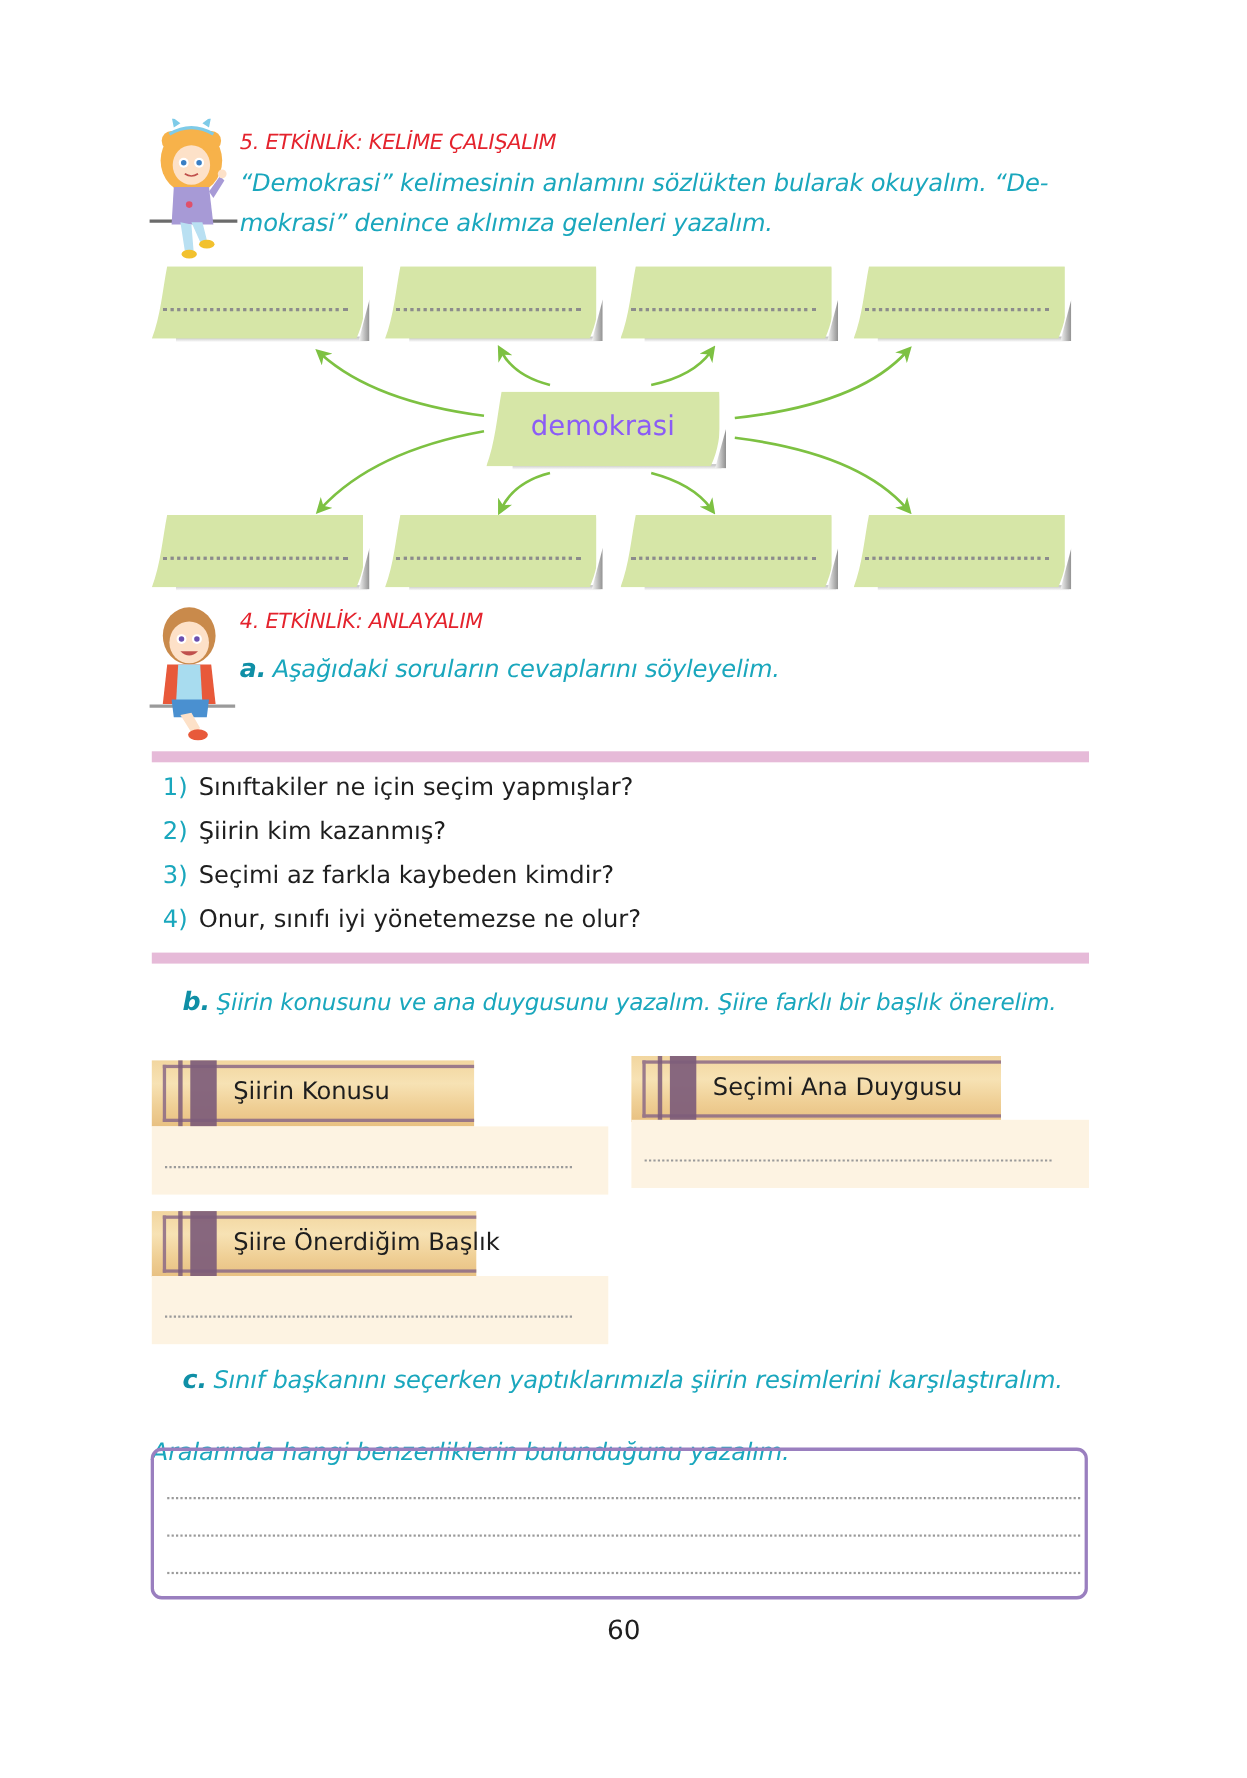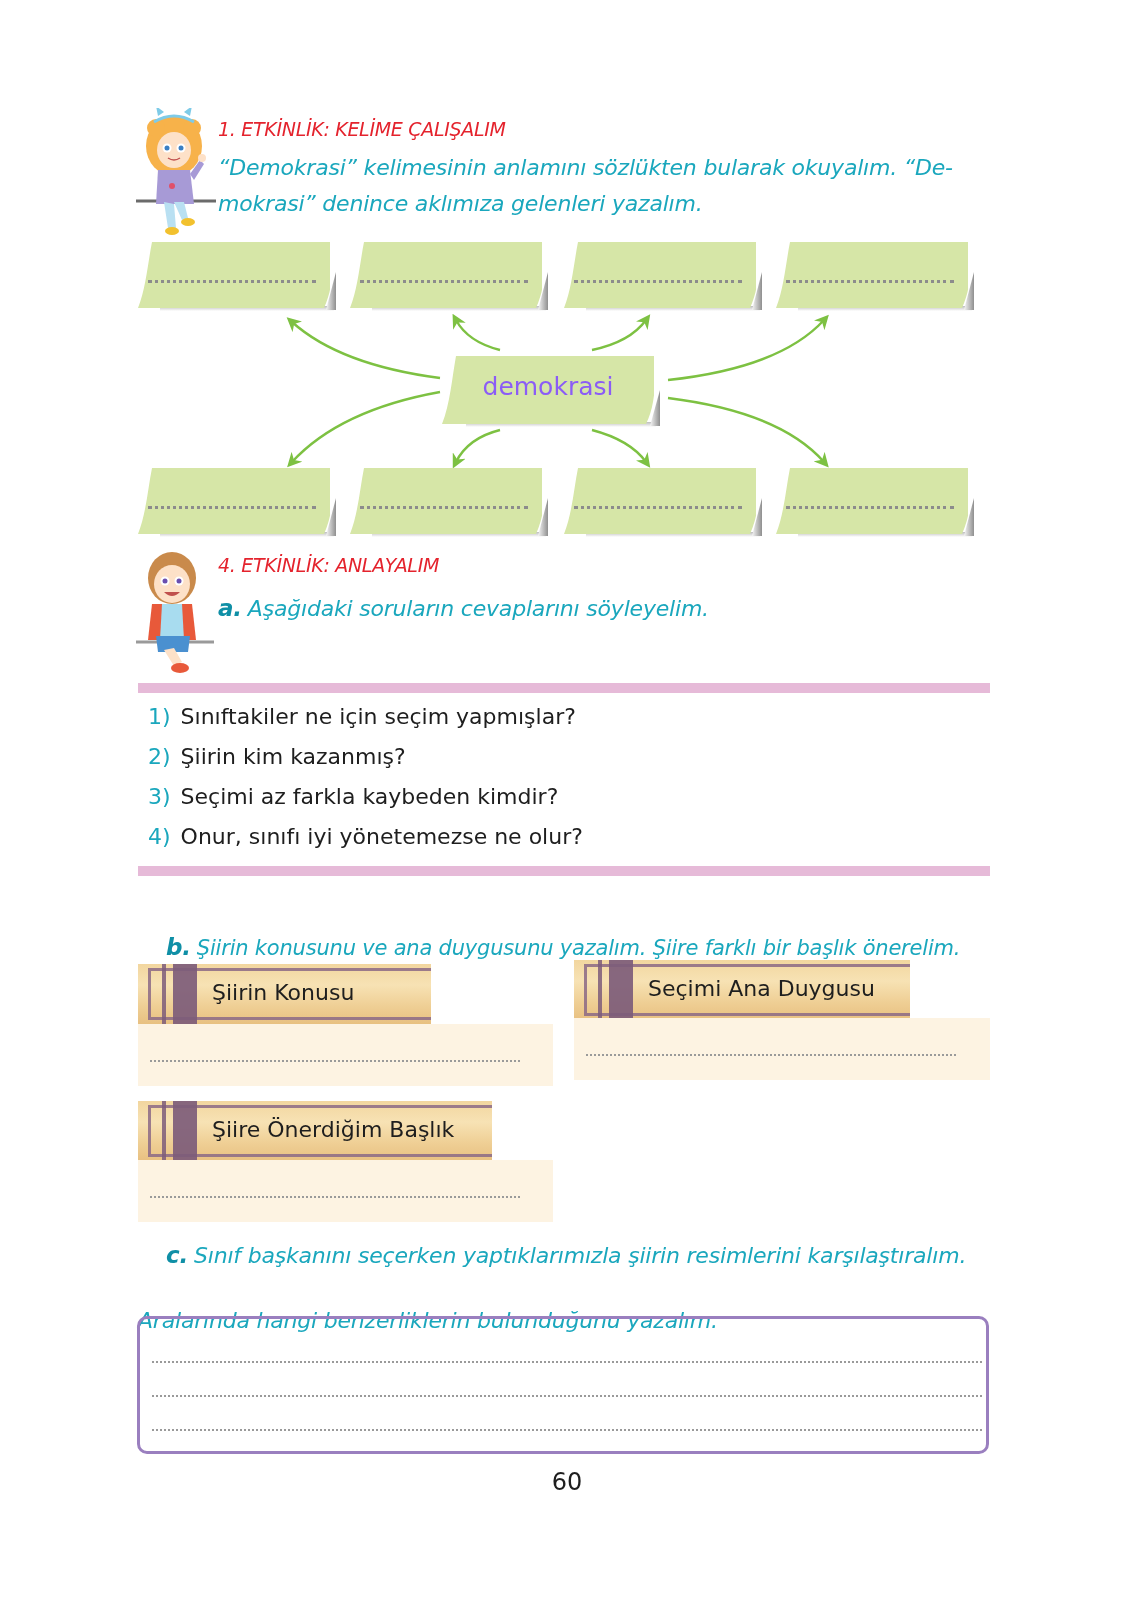--- a/index.html
+++ b/index.html
@@ -73,21 +73,21 @@
     <path d="M24 62 L56 62 L60 96 L22 96 Z" fill="#a79ad6"></path>
     <circle cx="38" cy="78" r="3" fill="#e0506a"></circle>
     <path d="M56 66 L66 52 L70 56 L60 72 Z" fill="#a79ad6"></path>
     <circle cx="68" cy="50" r="4" fill="#fde1c8"></circle>
     <path d="M30 94 L34 120 L42 120 L40 96 Z M40 94 L48 112 L54 110 L50 94 Z" fill="#b9e0f2"></path>
     <ellipse cx="38" cy="123" rx="7" ry="4" fill="#f2c12e"></ellipse>
     <ellipse cx="54" cy="114" rx="7" ry="4" fill="#f2c12e"></ellipse>
   </svg>
 </div>
 
-<div class="abs activity-title" style="left:218px;top:118px;">1. ETKİNLİK: KELİME ÇALIŞALIM</div>
+<div class="abs activity-title" style="left:218px;top:118px;">5. ETKİNLİK: KELİME ÇALIŞALIM</div>
 <div class="abs instruction" style="left:218px;top:150px;">“Demokrasi” kelimesinin anlamını sözlükten bularak okuyalım. “De-</div>
 <div class="abs instruction" style="left:218px;top:186px;">mokrasi” denince aklımıza gelenleri yazalım.</div>
 
 <svg class="abs" style="left:0;top:0;" width="1134" height="560">
   <defs>
     <marker id="ah" viewBox="0 0 10 10" refX="5" refY="5" markerWidth="6" markerHeight="6" orient="auto-start-reverse">
       <path d="M0 0 L10 5 L0 10 L3 5 Z" fill="#7dc142"></path>
     </marker>
   </defs>
   <g stroke="#7dc142" stroke-width="2.4" fill="none">
@@ -184,21 +184,21 @@
 
 <div class="pink-bar" style="top:683px;"></div>
 
 <div class="question" style="top:704px;"><span class="num">1)</span><span>Sınıftakiler ne için seçim yapmışlar?</span></div>
 <div class="question" style="top:744px;"><span class="num">2)</span><span>Şiirin kim kazanmış?</span></div>
 <div class="question" style="top:784px;"><span class="num">3)</span><span>Seçimi az farkla kaybeden kimdir?</span></div>
 <div class="question" style="top:824px;"><span class="num">4)</span><span>Onur, sınıfı iyi yönetemezse ne olur?</span></div>
 
 <div class="pink-bar" style="top:866px;"></div>
 
-<div class="abs instruction" style="left:166px;top:893px;font-size:21px;margin-top:36px;">
+<div class="abs instruction" style="left:166px;top:893px;font-size:21px;">
   <span class="letter">b.</span><span>Şiirin konusunu ve ana duygusunu yazalım. Şiire farklı bir başlık önerelim.</span>
 </div>
 
 <div class="wood" style="left:138px;top:964px;width:293px;">
   <div class="frame"></div>
   <div class="stripe1"></div>
   <div class="stripe2"></div>
   <div class="label">Şiirin Konusu</div>
 </div>
 <div class="write-box" style="left:138px;top:1024px;width:415px;height:62px;">
@@ -208,21 +208,21 @@
 <div class="wood" style="left:574px;top:960px;width:336px;">
   <div class="frame"></div>
   <div class="stripe1"></div>
   <div class="stripe2"></div>
   <div class="label">Seçimi Ana Duygusu</div>
 </div>
 <div class="write-box" style="left:574px;top:1018px;width:416px;height:62px;">
   <div class="dots" style="width:370px;"></div>
 </div>
 
-<div class="wood" style="left:138px;top:1101px;width:354px;">
+<div class="wood" style="left:138px;top:1101px;width:295px;">
   <div class="frame"></div>
   <div class="stripe1"></div>
   <div class="stripe2"></div>
   <div class="label">Şiire Önerdiğim Başlık</div>
 </div>
 <div class="write-box" style="left:138px;top:1160px;width:415px;height:62px;">
   <div class="dots" style="width:370px;"></div>
 </div>
 
 <div class="abs instruction" style="left:166px;top:1237px;">

